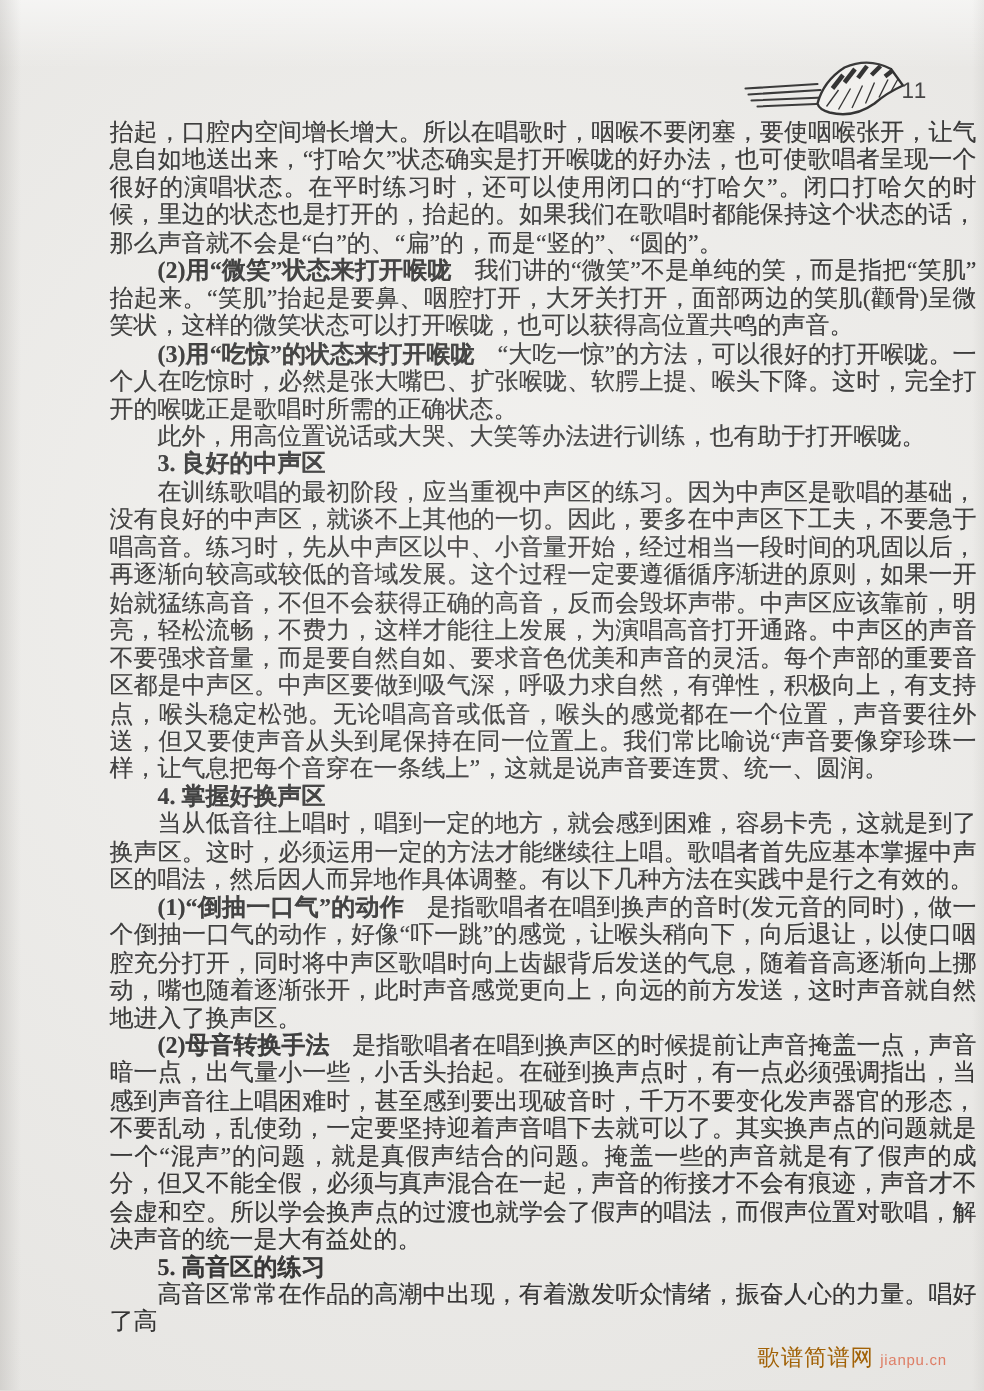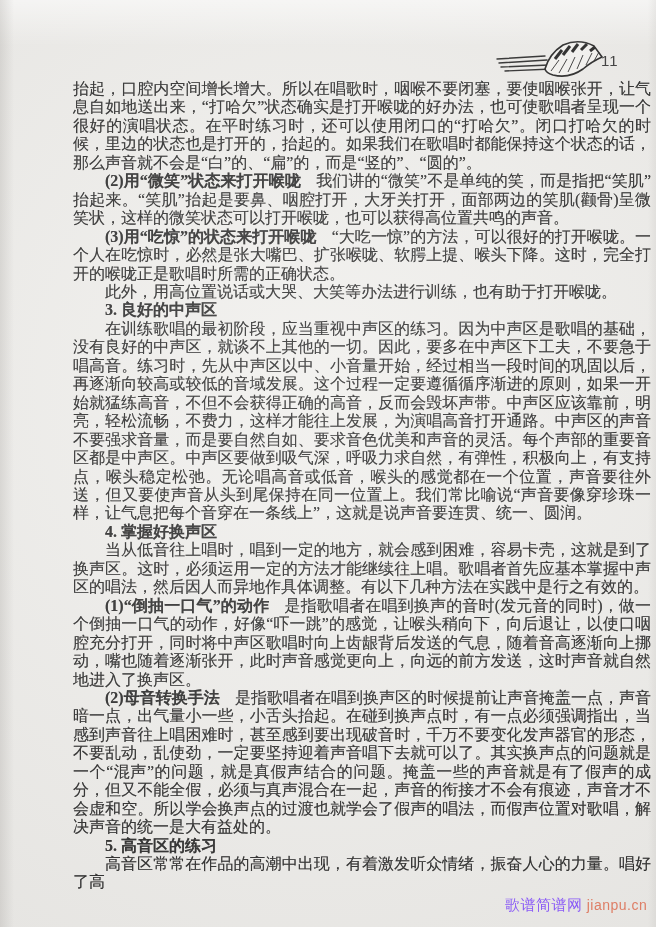--- a/index.html
+++ b/index.html
@@ -34,22 +34,22 @@
   }
   .content p{margin:0;text-indent:2em;}
   .content p.no-indent{text-indent:0;}
   .content p.heading{font-weight:bold;}
   .item-label{font-weight:bold;margin-right:.95em;}
   .watermark{
     position:absolute;left:505px;top:896px;z-index:6;
     font-size:15px;letter-spacing:.5px;white-space:nowrap;
     font-family:"Liberation Serif","DejaVu Serif",serif;
   }
-  .wm-name{color:#8b5cf6;}
-  .wm-url{color:#de7e66;font-family:"Liberation Sans","DejaVu Sans",sans-serif;font-size:14px;}
+  .wm-name{color:#a16207;}
+  .wm-url{color:#de7e66;font-family:"Liberation Sans","DejaVu Sans",sans-serif;font-size:10px;}
 </style>
 </head>
 <body>
 
 <div class="page">
 
   <svg class="piano" width="116" height="46" viewBox="0 0 116 46" aria-hidden="true">
     <g stroke="#1c1c1c" stroke-width="1.4" fill="none" stroke-linecap="round">
       <path d="M2 21 L50 18"></path>
       <path d="M4 25 L52 22"></path>

